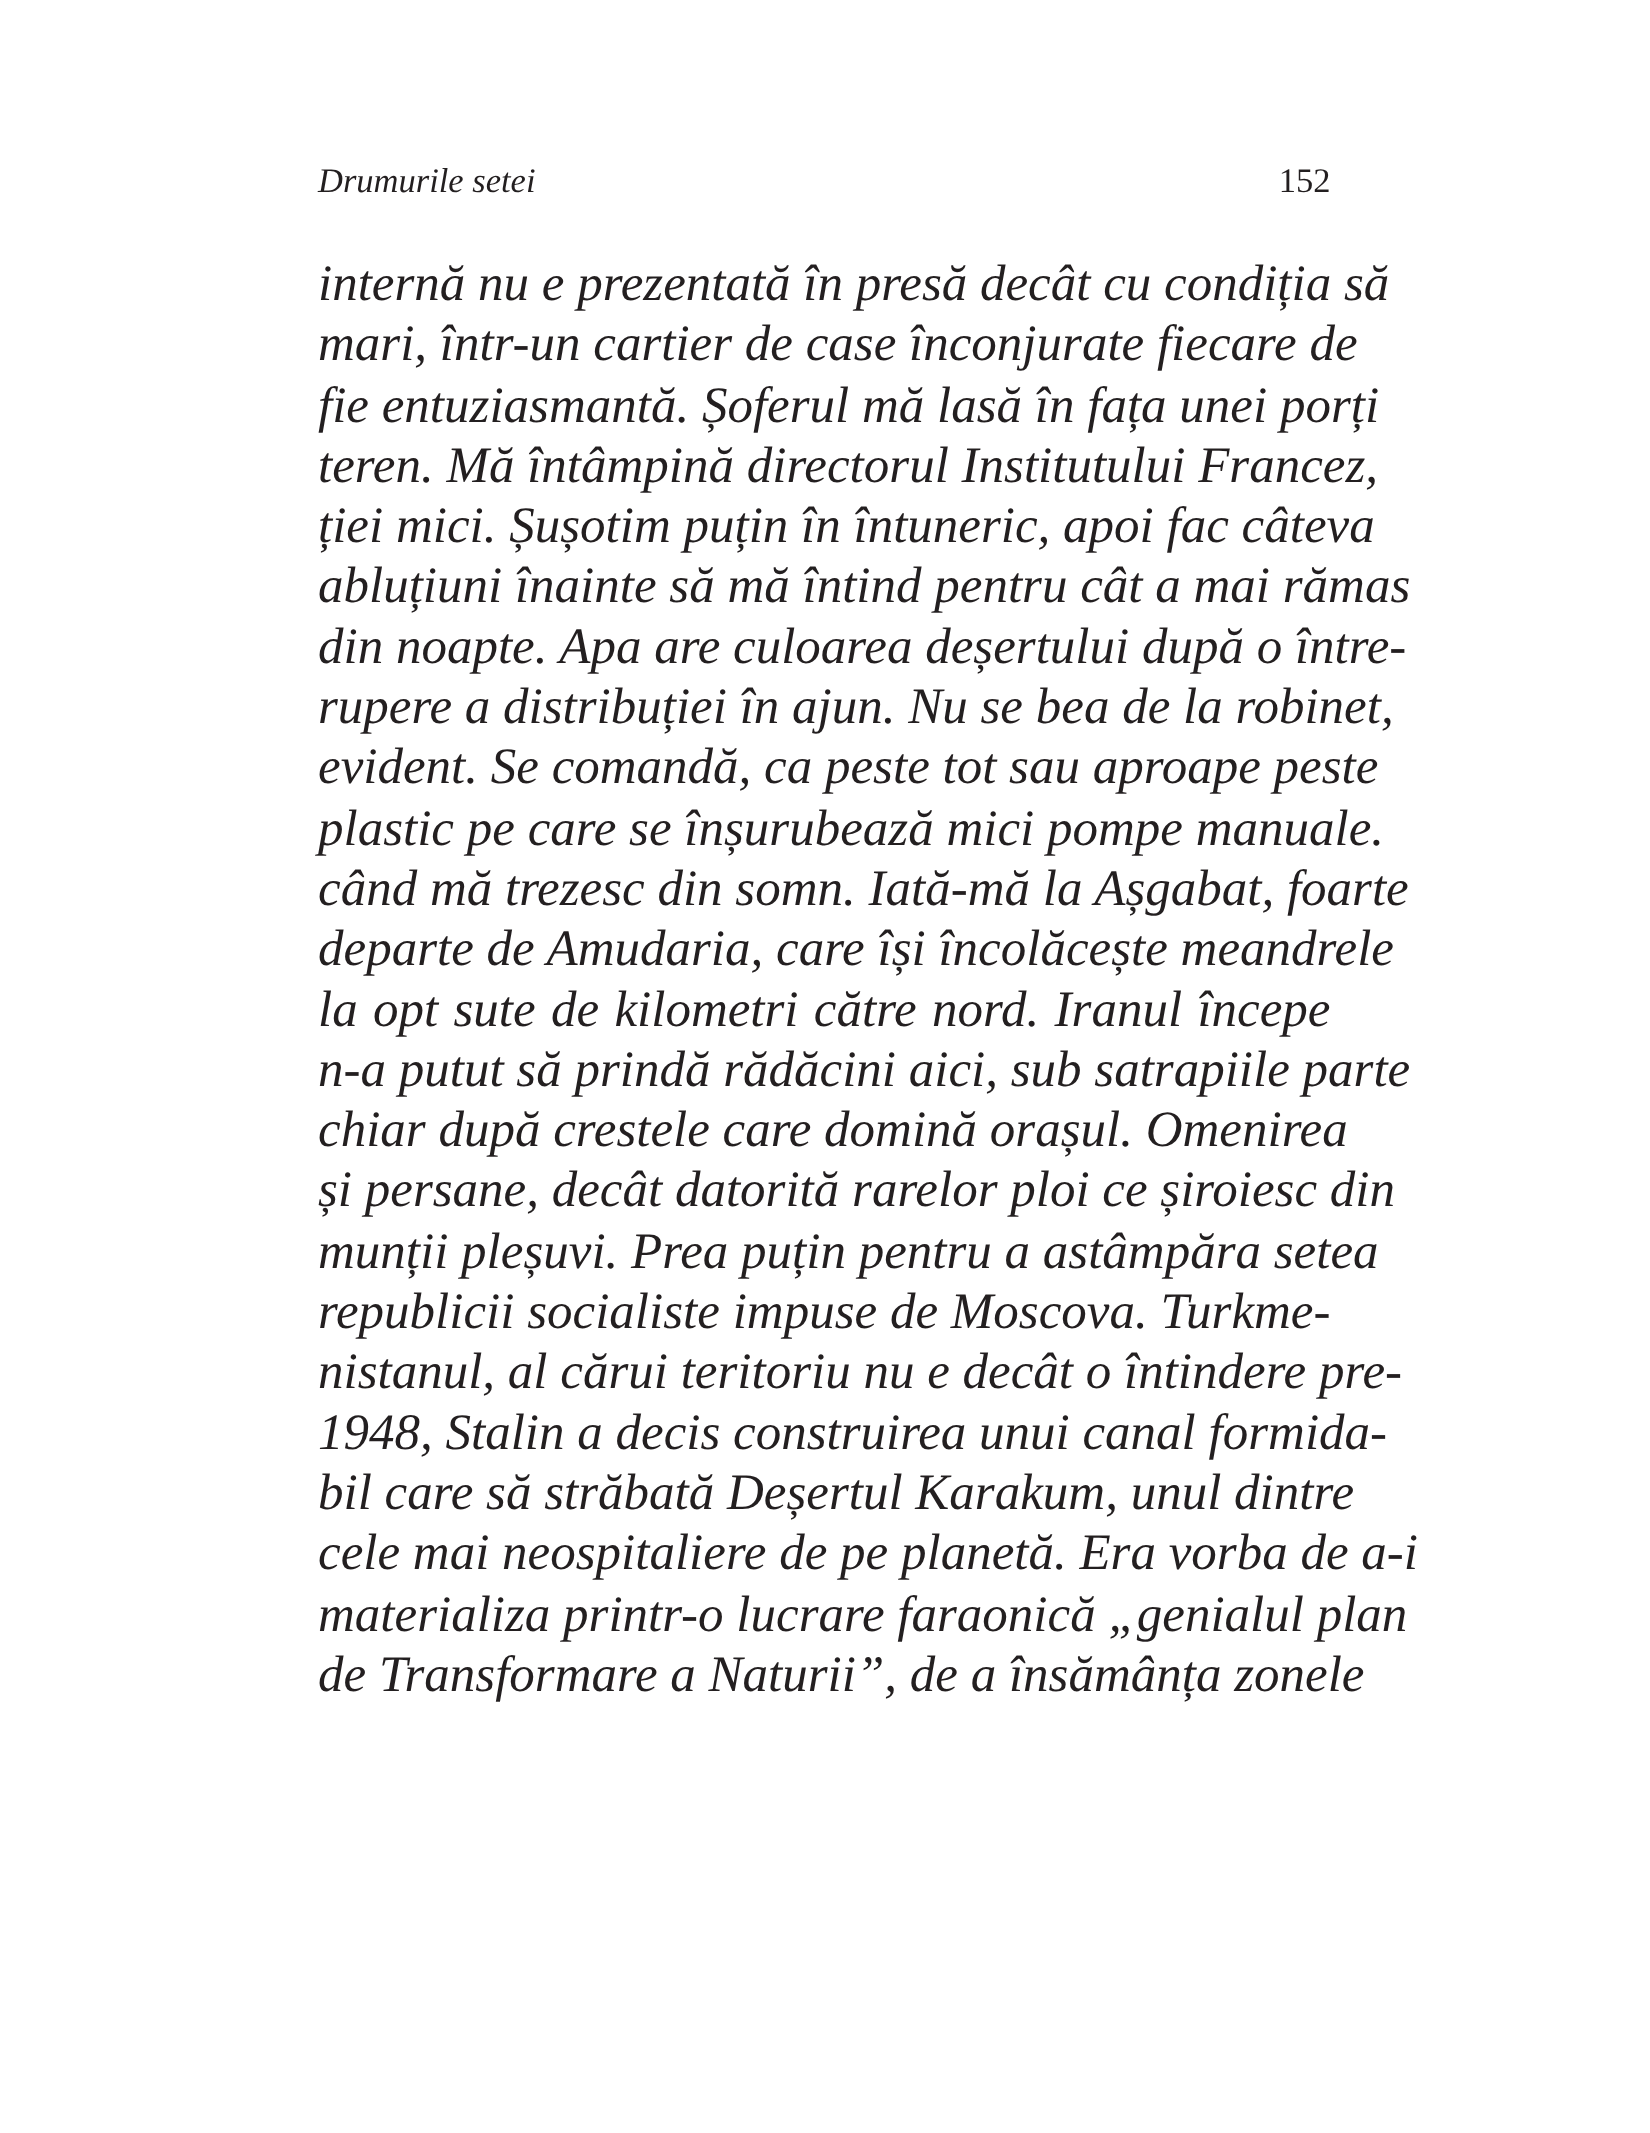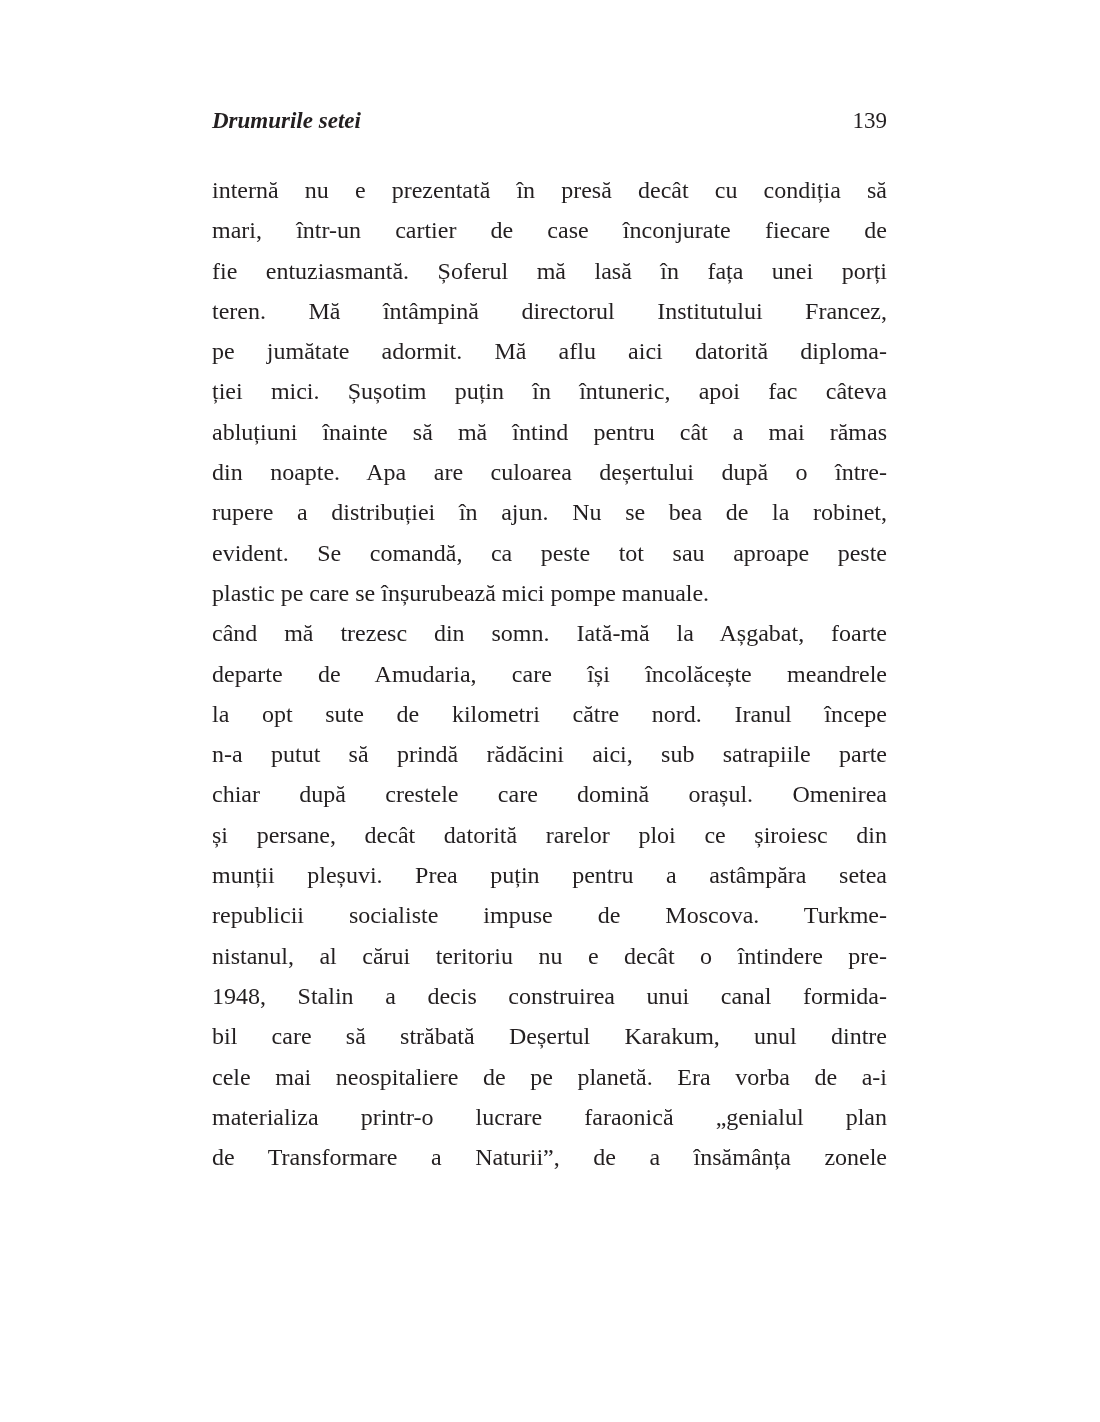--- a/index.html
+++ b/index.html
@@ -22,34 +22,34 @@
       width: 675px;
       height: 34px;
       font-size: 23px;
       line-height: 34px;
     }
     .running-title {
       position: absolute;
       left: 0;
       top: 0;
       font-style: italic;
-      font-weight: bold;
     }
     .page-number {
       position: absolute;
       right: 0;
       top: 0;
     }
     .body-text {
       position: absolute;
       top: 170px;
       left: 212px;
       width: 675px;
-      font-size: 24px;
+      font-size: 34px;
       line-height: 40.3px;
+      font-style: italic;
     }
     .line {
       display: block;
       height: 40.3px;
       white-space: nowrap;
       text-align: justify;
       text-align-last: justify;
     }
     .line.last {
       text-align: right;
@@ -57,30 +57,29 @@
     }
     .line.indent {
       padding-left: 26px;
     }
   </style>
 </head>
 <body>
 
 <div class="running-head">
   <span class="running-title">Drumurile setei</span>
-  <span class="page-number">139</span>
+  <span class="page-number">152</span>
 </div>
 
 <div class="body-text">
   <div class="paragraph">
     <span class="line">internă nu e prezentată în presă decât cu condiția să</span>
     <span class="line">mari, într-un cartier de case înconjurate fiecare de</span>
     <span class="line">fie entuziasmantă. Șoferul mă lasă în fața unei porți</span>
     <span class="line">teren. Mă întâmpină directorul Institutului Francez,</span>
-    <span class="line">pe jumătate adormit. Mă aflu aici datorită diploma-</span>
     <span class="line">ției mici. Șușotim puțin în întuneric, apoi fac câteva</span>
     <span class="line">abluțiuni înainte să mă întind pentru cât a mai rămas</span>
     <span class="line">din noapte. Apa are culoarea deșertului după o între-</span>
     <span class="line">rupere a distribuției în ajun. Nu se bea de la robinet,</span>
     <span class="line">evident. Se comandă, ca peste tot sau aproape peste</span>
     <span class="line last">plastic pe care se înșurubează mici pompe manuale.</span>
   </div>
   <div class="paragraph">
     <span class="line">când mă trezesc din somn. Iată-mă la Așgabat, foarte</span>
     <span class="line">departe de Amudaria, care își încolăcește meandrele</span>

